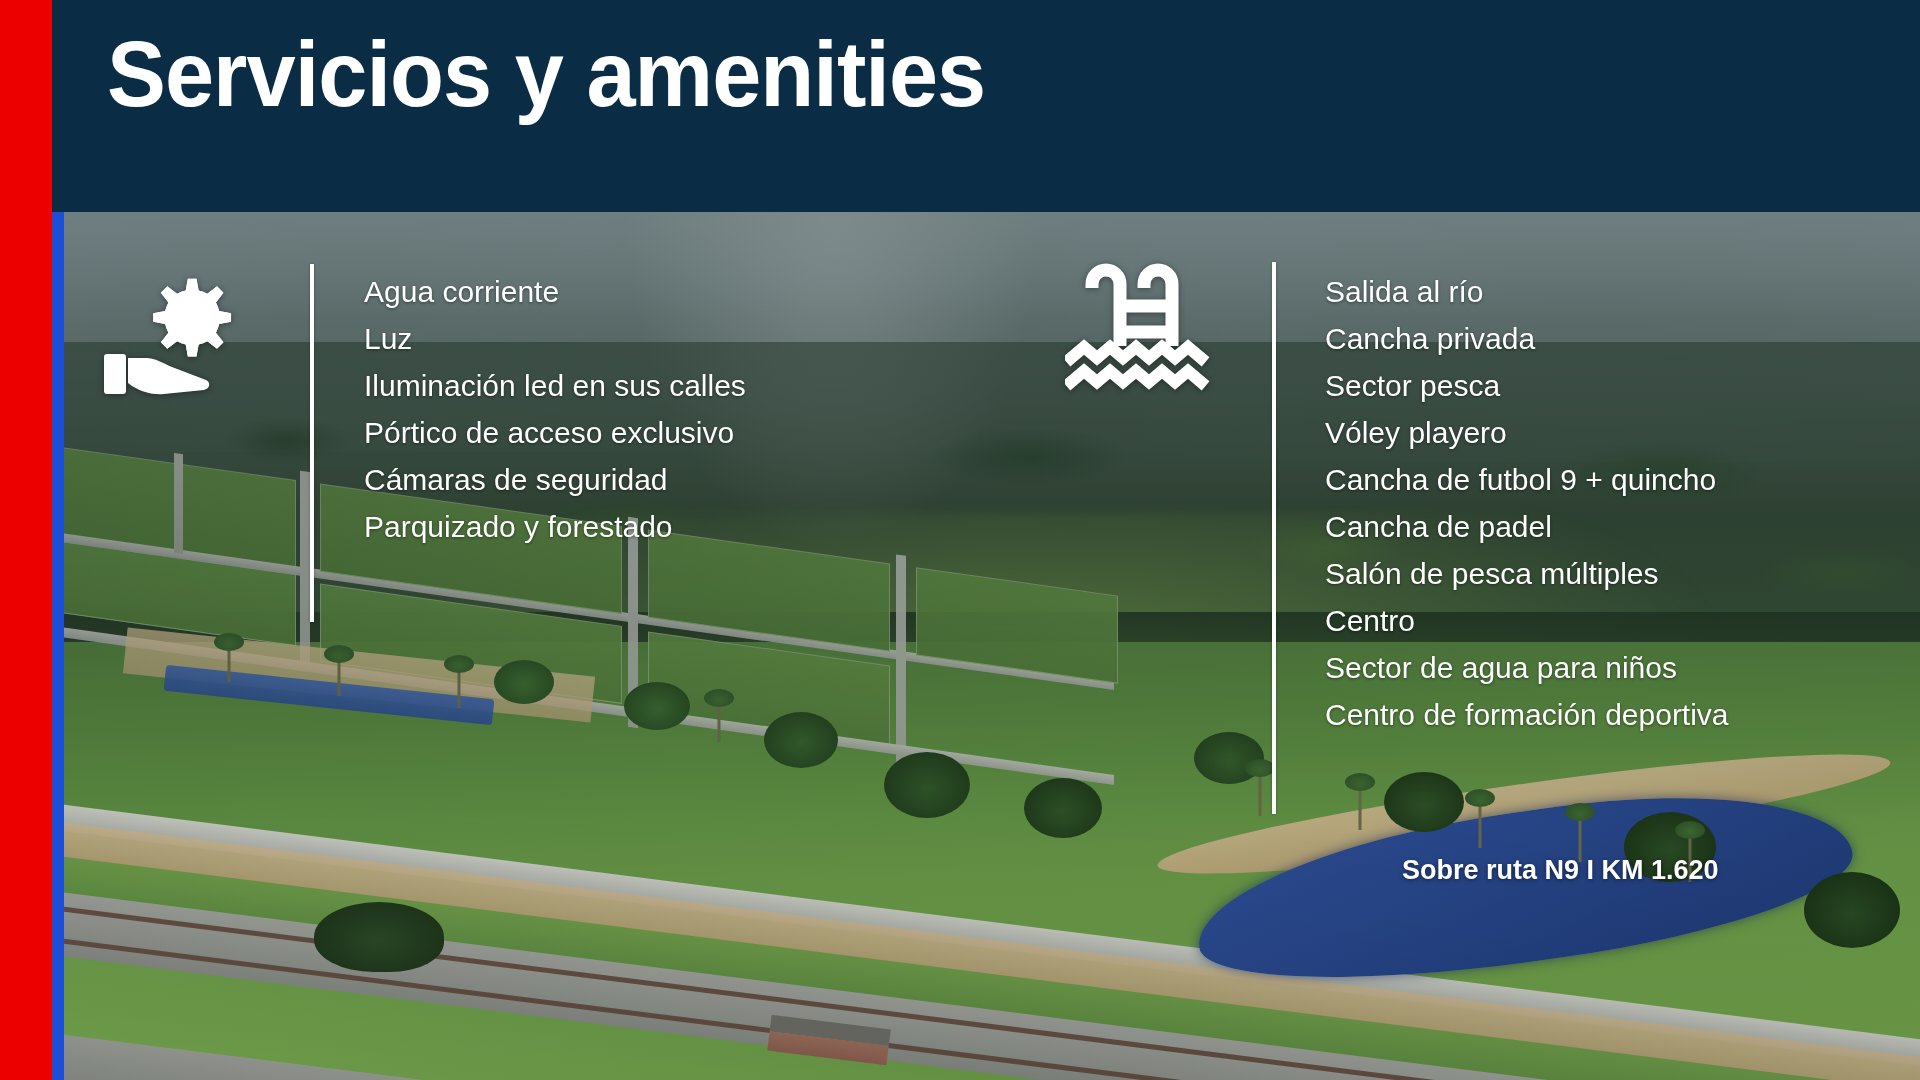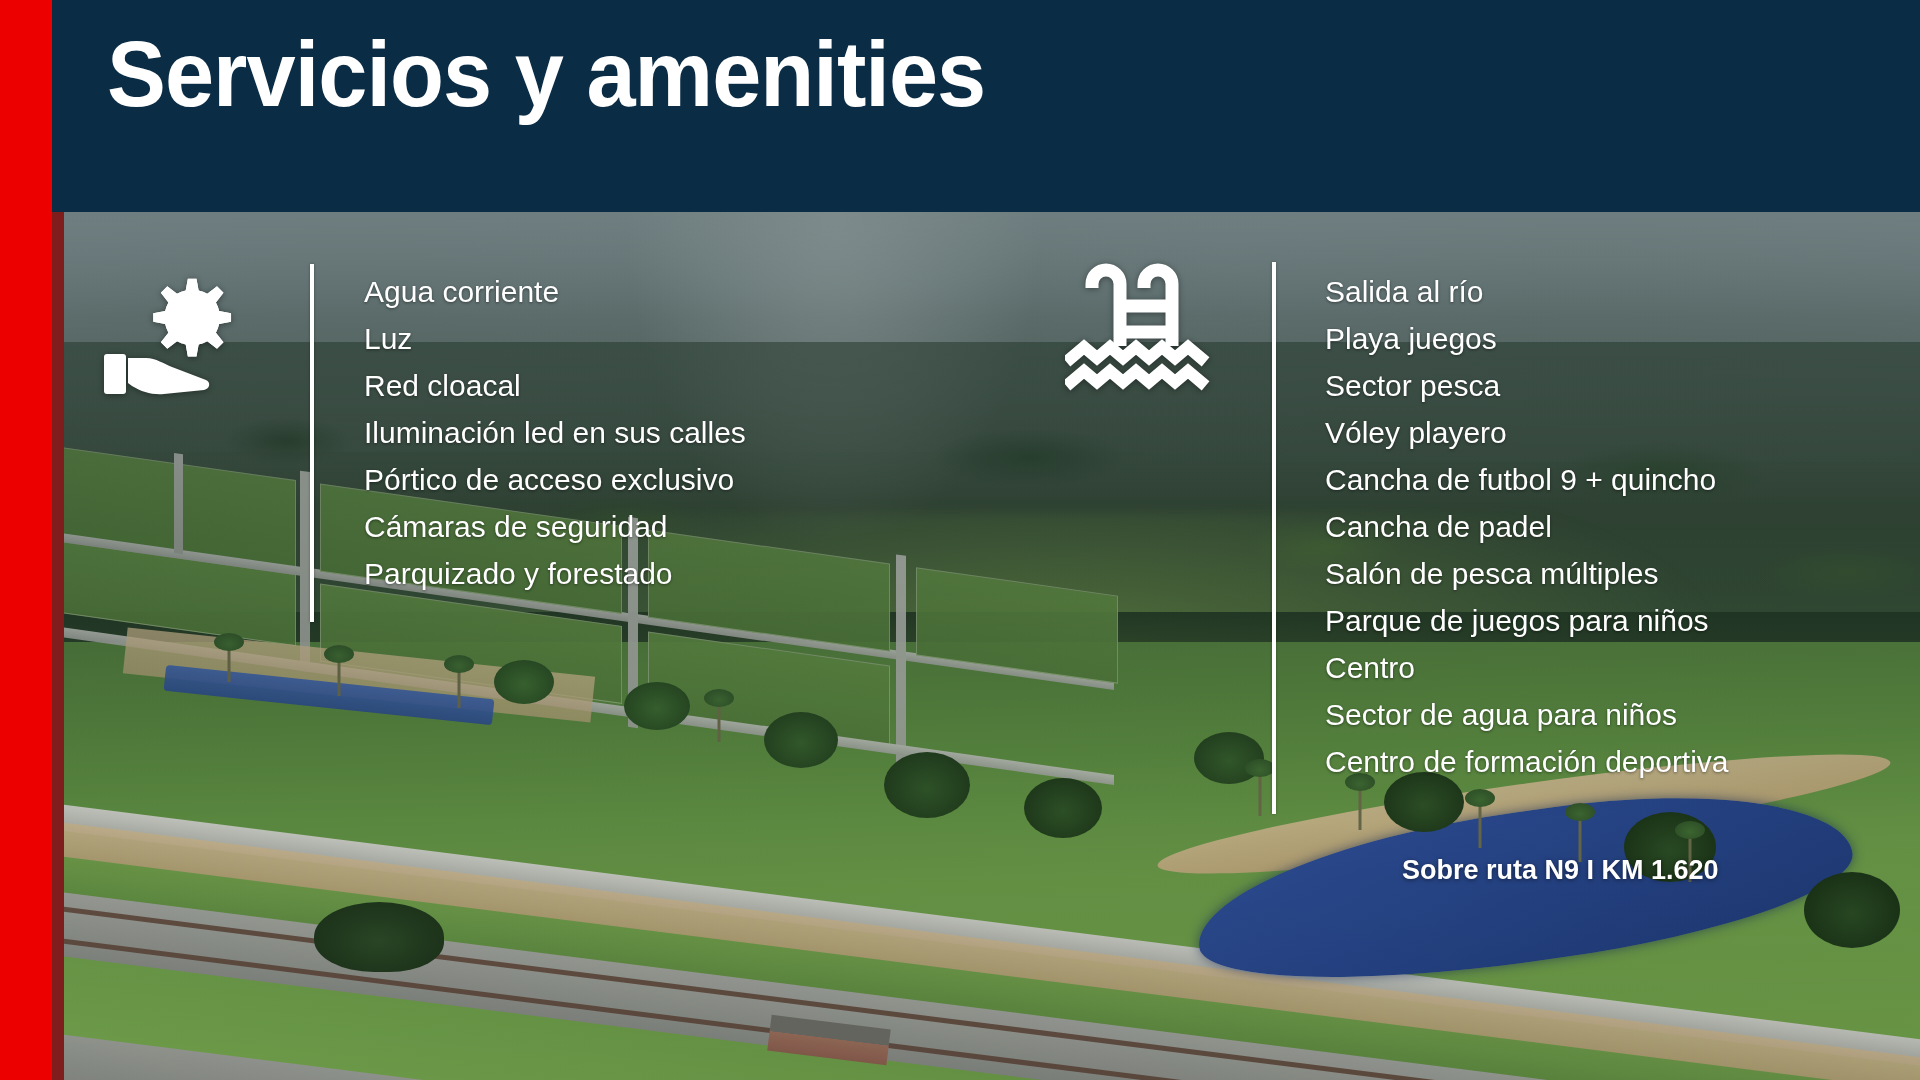--- a/index.html
+++ b/index.html
@@ -10,21 +10,21 @@
   }
   body {
     font-family: "Liberation Sans", sans-serif;
   }
 
   #slide {
     position: relative;
     width: 1920px;
     height: 1080px;
     overflow: hidden;
-    background: #7f1d1d;
+    background: #1d4ed8;
   }
 
   
   .photo {
     position: absolute;
     left: 64px;
     top: 212px;
     width: 1856px;
     height: 868px;
     overflow: hidden;
@@ -410,38 +410,36 @@
       </svg>
     </div>
 
     <div class="divider divider-left"></div>
     <div class="divider divider-right"></div>
 
     <div class="col col-left">
       <ul class="amenity-list">
         <li>Agua corriente</li>
         <li>Luz</li>
-        <li>Red cloacal</li>
         <li>Iluminación led en sus calles</li>
         <li>Pórtico de acceso exclusivo</li>
         <li>Cámaras de seguridad</li>
         <li>Parquizado y forestado</li>
       </ul>
     </div>
 
     <div class="col col-right">
       <ul class="amenity-list">
         <li>Salida al río</li>
-        <li>Playa juegos</li>
+        <li>Cancha privada</li>
         <li>Sector pesca</li>
         <li>Vóley playero</li>
         <li>Cancha de futbol 9 + quincho</li>
         <li>Cancha de padel</li>
         <li>Salón de pesca múltiples</li>
-        <li>Parque de juegos para niños</li>
         <li>Centro</li>
         <li>Sector de agua para niños</li>
         <li>Centro de formación deportiva</li>
       </ul>
     </div>
 
     <div class="caption">
       <span class="light">Sobre ruta </span><span>N9 I KM 1.620</span>
     </div>
 

